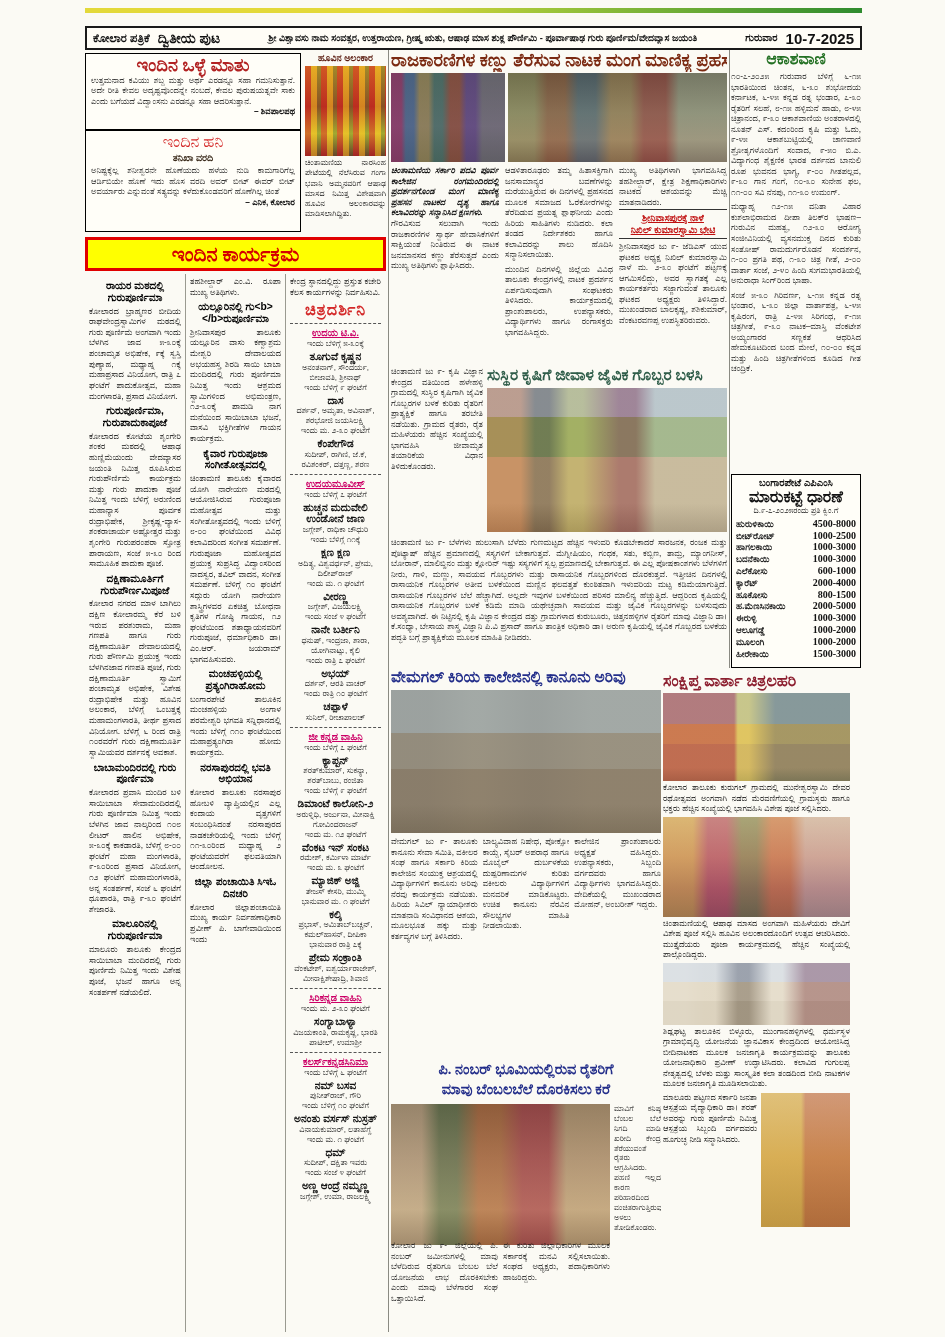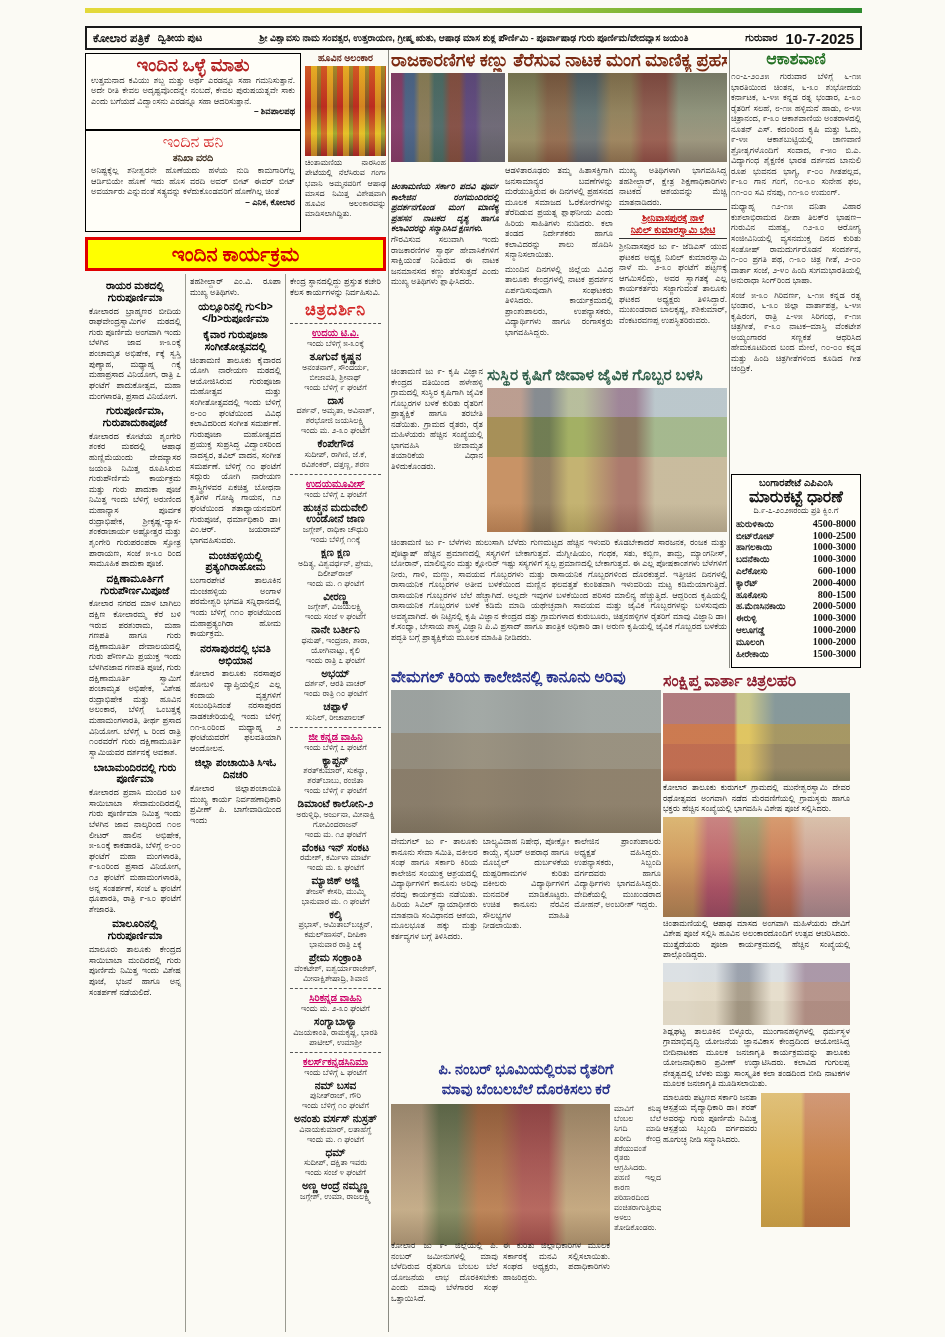--- a/index.html
+++ b/index.html
@@ -8,21 +8,21 @@
   .abs{position:absolute;overflow:hidden;}
   .jtext{font-size:8.3px;line-height:1.27;text-align:justify;color:#1c1c1c;}
   .jtext p{margin:0 0 4px 0;}
 
   
   #strip{left:85px;top:8px;width:777px;height:5px;background:linear-gradient(90deg,#e3d93a 0%,#e3d93a 40%,#9cc43a 60%,#2e8b2e 100%);}
 
   
   #masthead{left:85px;top:26px;width:777px;height:24px;border:2px solid #1a1a1a;display:flex;align-items:center;gap:8px;padding:0 6px;box-sizing:border-box;background:#fffdf6;}
   #masthead .paper{font-weight:bold;font-size:11.5px;white-space:nowrap;}
-  #masthead .pg{font-weight:bold;font-size:10px;white-space:nowrap;}
+  #masthead .pg{font-weight:bold;font-size:14px;white-space:nowrap;}
   #masthead .alm{flex:1;font-weight:bold;font-size:9.3px;white-space:nowrap;overflow:hidden;text-align:center;}
   #masthead .day{font-weight:bold;font-size:10px;white-space:nowrap;}
   #masthead .date{font-weight:bold;font-size:15px;white-space:nowrap;}
 
   
   .vrule{position:absolute;width:1px;background:#8a8a82;}
 
   
   #gw-box{left:85px;top:53px;width:216px;height:77px;border:1.3px solid #000;box-sizing:border-box;padding:2px 5px;background:#fffef8;}
   #gw-box .t{font-family:"Liberation Serif",serif;color:#b22222;font-weight:bold;font-size:18px;text-align:center;line-height:1.05;}
@@ -62,21 +62,21 @@
   .tv-time{font-size:8px;text-align:center;color:#222;}
   .tv-time:empty{display:none;}
 
   
   #mid-h1{left:391px;top:50px;width:336px;height:22px;color:#7b2a12;font-weight:bold;font-size:18px;white-space:nowrap;font-family:"Liberation Serif",serif;}
   #mid-photos{left:391px;top:73px;width:336px;height:89px;display:flex;gap:3px;}
   #mid-photos .p1{width:114px;height:89px;}
   #mid-photos .p2{flex:1;height:89px;}
   #mid-cols{left:391px;top:165px;width:336px;height:197px;display:flex;gap:6px;}
   #mid-cols .mcol{flex:1;overflow:hidden;}
-  .photo-cap{font-weight:bold;font-style:italic;font-size:8.3px;line-height:1.28;text-align:justify;margin-top:16px;}
+  .photo-cap{font-weight:bold;font-style:italic;font-size:8.3px;line-height:1.28;text-align:justify;}
   #nik-box{border-top:1px solid #333;border-bottom:1px solid #333;padding:2px 0;margin:2px 0;}
   #nik-box div{color:#c01010;font-weight:bold;font-size:9.3px;text-align:center;text-decoration:underline;line-height:1.3;}
 
   #org-left{left:391px;top:366px;width:92px;height:166px;}
   #org-h2{left:487px;top:366px;width:240px;height:20px;color:#2f5d49;font-weight:bold;font-size:15.5px;white-space:nowrap;font-family:"Liberation Serif",serif;}
   #org-photo{left:487px;top:388px;width:240px;height:144px;}
   #org-wide{left:391px;top:537px;width:336px;height:128px;}
 
   #vem-h3{left:391px;top:668px;width:270px;height:20px;color:#232e8a;font-weight:bold;font-size:15.5px;white-space:nowrap;font-family:"Liberation Serif",serif;}
   #vem-photo{left:391px;top:690px;width:270px;height:143px;}
@@ -193,20 +193,21 @@
       </div>
     <div class="pcol">
 
         <div class="prog-item">
 
           <div class="prog-b">ತಹಶೀಲ್ದಾರ್ ಎಂ.ವಿ. ರೂಪಾ ಮುಖ್ಯ ಅತಿಥಿಗಳು.</div>
         </div>
 
         <div class="prog-item">
           <div class="prog-h">ಯಲ್ಲೂರಿನಲ್ಲಿ ಗು&lt;b&gt;&lt;/b&gt;ರುಪೂರ್ಣಿಮಾ</div>
+          <div class="prog-b">ಶ್ರೀನಿವಾಸಪುರ ತಾಲೂಕು ಯಲ್ಲೂರಿನ ವಾಸು ಕಣ್ವಾಶ್ರಮ ಮೇಶ್ವರಿ ದೇವಾಲಯದ ಅಭಯಹಸ್ತ ಶಿರಡಿ ಸಾಯಿ ಬಾಬಾ ಮಂದಿರದಲ್ಲಿ ಗುರು ಪೂರ್ಣಿಮಾ ನಿಮಿತ್ತ ಇಂದು ಆಶ್ರಮದ ಸ್ವಾಮಿಗಳಿಂದ ಅಭಿಮಂತ್ರಣ, ೧೨-೩೦ಕ್ಕೆ ಪಾಮಡಿ ನಾಗ ಮನೆಯಿಂದ ಸಾಯಿಬಾಬಾ ಭಜನೆ, ವಾಸವಿ ಭಕ್ತಿಗೀತೆಗಳ ಗಾಯನ ಕಾರ್ಯಕ್ರಮ.</div>
         </div>
 
         <div class="prog-item">
           <div class="prog-h">ಕೈವಾರ ಗುರುಪೂಜಾ ಸಂಗೀತೋತ್ಸವದಲ್ಲಿ</div>
           <div class="prog-b">ಚಿಂತಾಮಣಿ ತಾಲೂಕು ಕೈವಾರದ ಯೋಗಿ ನಾರೇಯಣ ಮಠದಲ್ಲಿ ಆಯೋಜಿಸಿರುವ ಗುರುಪೂಜಾ ಮಹೋತ್ಸವ ಮತ್ತು ಸಂಗೀತೋತ್ಸವದಲ್ಲಿ ಇಂದು ಬೆಳಿಗ್ಗೆ ೮-೦೦ ಘಂಟೆಯಿಂದ ವಿವಿಧ ಕಲಾವಿದರಿಂದ ಸಂಗೀತ ಸಮರ್ಪಣೆ. ಗುರುಪೂಜಾ ಮಹೋತ್ಸವದ ಪ್ರಯುಕ್ತ ಸುಪ್ರಸಿದ್ಧ ವಿದ್ವಾಂಸರಿಂದ ನಾದಸ್ವರ, ತವಿಲ್ ವಾದನ, ಸಂಗೀತ ಸಮರ್ಪಣೆ. ಬೆಳಿಗ್ಗೆ ೧೦ ಘಂಟೆಗೆ ಸದ್ಗುರು ಯೋಗಿ ನಾರೇಯಣ ಶಾಸ್ತ್ರಿಗಳವರ ಏಕಚಿತ್ತ ಬೋಧನಾ ಕೃತಿಗಳ ಗೋಷ್ಠಿ ಗಾಯನ, ೧೨ ಘಂಟೆಯಿಂದ ಶತಾಧ್ಯಾಯನವರಿಗೆ ಗುರುಪೂಜೆ, ಧರ್ಮಾಧಿಕಾರಿ ಡಾ। ಎಂ.ಆರ್. ಜಯರಾಮ್ ಭಾಗವಹಿಸುವರು.</div>
         </div>
 
         <div class="prog-item">
           <div class="prog-h">ಮಂಚಹಳ್ಳಿಯಲ್ಲಿ ಪ್ರತ್ಯಂಗಿರಾಹೋಮ</div>
           <div class="prog-b">ಬಂಗಾರಪೇಟೆ ತಾಲೂಕಿನ ಮಂಚಹಳ್ಳಿಯ ಅಂಗಾಳ ಪರಮೇಶ್ವರಿ ಭಗವತಿ ಸನ್ನಿಧಾನದಲ್ಲಿ ಇಂದು ಬೆಳಿಗ್ಗೆ ೧೧೦ ಘಂಟೆಯಿಂದ ಮಹಾಪ್ರತ್ಯಂಗಿರಾ ಹೋಮ ಕಾರ್ಯಕ್ರಮ.</div>

